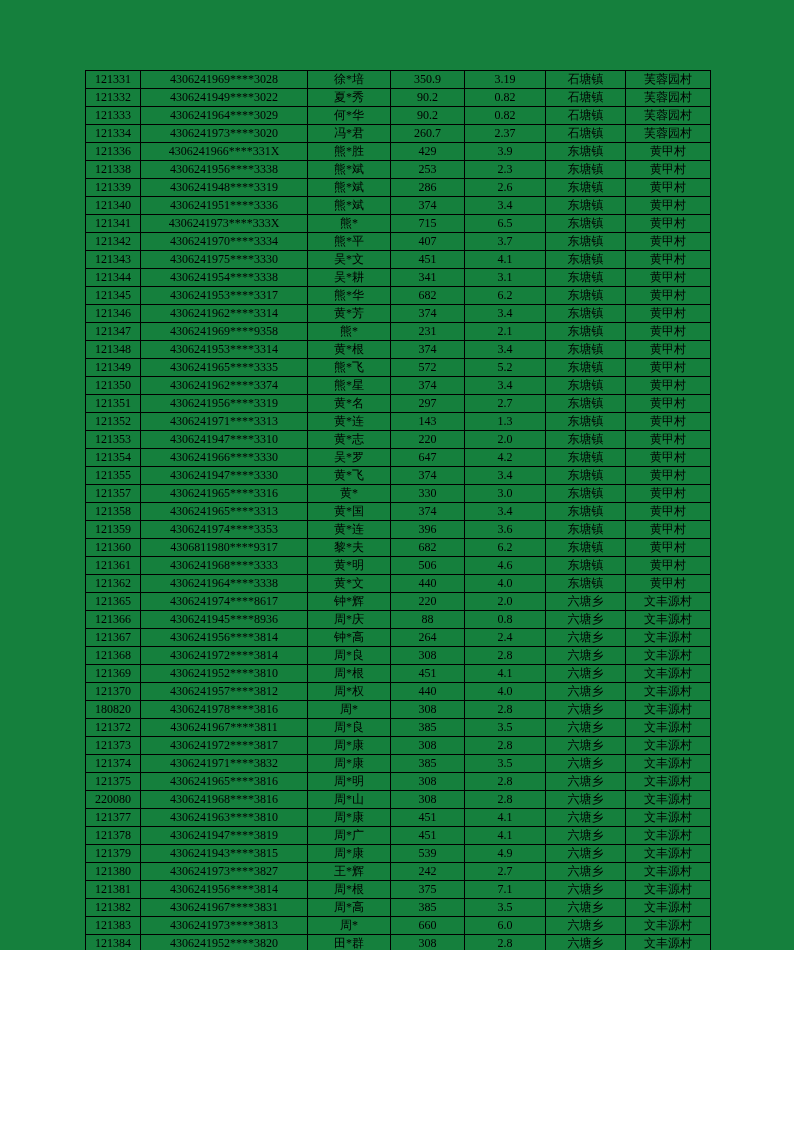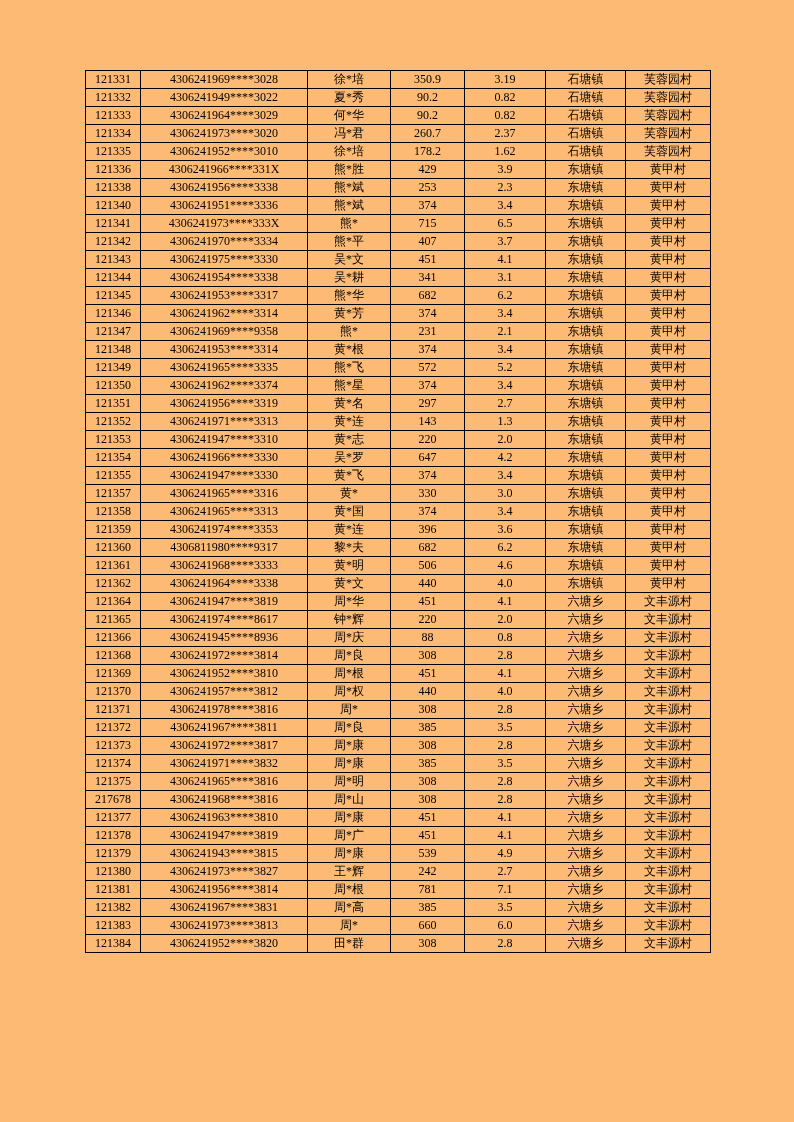--- a/index.html
+++ b/index.html
@@ -3,22 +3,22 @@
 <meta charset="utf-8">
 <style>
   html, body {
     margin: 0;
     padding: 0;
     background: #ffffff;
   }
   .page {
     position: relative;
     width: 794px;
-    height: 1122px;
-    background: #fdba74;
+    height: 950px;
+    background: #15803d;
     overflow: hidden;
   }
   table.data-table {
     position: absolute;
     left: 85px;
     top: 70px;
     width: 625px;
     border-collapse: collapse;
     table-layout: fixed;
   }
@@ -81,47 +81,47 @@
         <tr>
           <td>121334</td>
           <td>4306241973****3020</td>
           <td>冯*君</td>
           <td>260.7</td>
           <td>2.37</td>
           <td>石塘镇</td>
           <td>芙蓉园村</td>
         </tr>
         <tr>
-          <td>121335</td>
-          <td>4306241952****3010</td>
-          <td>徐*培</td>
-          <td>178.2</td>
-          <td>1.62</td>
-          <td>石塘镇</td>
-          <td>芙蓉园村</td>
-        </tr>
-        <tr>
           <td>121336</td>
           <td>4306241966****331X</td>
           <td>熊*胜</td>
           <td>429</td>
           <td>3.9</td>
           <td>东塘镇</td>
           <td>黄甲村</td>
         </tr>
         <tr>
           <td>121338</td>
           <td>4306241956****3338</td>
           <td>熊*斌</td>
           <td>253</td>
           <td>2.3</td>
           <td>东塘镇</td>
           <td>黄甲村</td>
         </tr>
         <tr>
+          <td>121339</td>
+          <td>4306241948****3319</td>
+          <td>熊*斌</td>
+          <td>286</td>
+          <td>2.6</td>
+          <td>东塘镇</td>
+          <td>黄甲村</td>
+        </tr>
+        <tr>
           <td>121340</td>
           <td>4306241951****3336</td>
           <td>熊*斌</td>
           <td>374</td>
           <td>3.4</td>
           <td>东塘镇</td>
           <td>黄甲村</td>
         </tr>
         <tr>
           <td>121341</td>
@@ -306,47 +306,47 @@
         <tr>
           <td>121362</td>
           <td>4306241964****3338</td>
           <td>黄*文</td>
           <td>440</td>
           <td>4.0</td>
           <td>东塘镇</td>
           <td>黄甲村</td>
         </tr>
         <tr>
-          <td>121364</td>
-          <td>4306241947****3819</td>
-          <td>周*华</td>
-          <td>451</td>
-          <td>4.1</td>
-          <td>六塘乡</td>
-          <td>文丰源村</td>
-        </tr>
-        <tr>
           <td>121365</td>
           <td>4306241974****8617</td>
           <td>钟*辉</td>
           <td>220</td>
           <td>2.0</td>
           <td>六塘乡</td>
           <td>文丰源村</td>
         </tr>
         <tr>
           <td>121366</td>
           <td>4306241945****8936</td>
           <td>周*庆</td>
           <td>88</td>
           <td>0.8</td>
           <td>六塘乡</td>
           <td>文丰源村</td>
         </tr>
         <tr>
+          <td>121367</td>
+          <td>4306241956****3814</td>
+          <td>钟*高</td>
+          <td>264</td>
+          <td>2.4</td>
+          <td>六塘乡</td>
+          <td>文丰源村</td>
+        </tr>
+        <tr>
           <td>121368</td>
           <td>4306241972****3814</td>
           <td>周*良</td>
           <td>308</td>
           <td>2.8</td>
           <td>六塘乡</td>
           <td>文丰源村</td>
         </tr>
         <tr>
           <td>121369</td>
@@ -360,21 +360,21 @@
         <tr>
           <td>121370</td>
           <td>4306241957****3812</td>
           <td>周*权</td>
           <td>440</td>
           <td>4.0</td>
           <td>六塘乡</td>
           <td>文丰源村</td>
         </tr>
         <tr>
-          <td>121371</td>
+          <td>180820</td>
           <td>4306241978****3816</td>
           <td>周*</td>
           <td>308</td>
           <td>2.8</td>
           <td>六塘乡</td>
           <td>文丰源村</td>
         </tr>
         <tr>
           <td>121372</td>
           <td>4306241967****3811</td>
@@ -405,21 +405,21 @@
         <tr>
           <td>121375</td>
           <td>4306241965****3816</td>
           <td>周*明</td>
           <td>308</td>
           <td>2.8</td>
           <td>六塘乡</td>
           <td>文丰源村</td>
         </tr>
         <tr>
-          <td>217678</td>
+          <td>220080</td>
           <td>4306241968****3816</td>
           <td>周*山</td>
           <td>308</td>
           <td>2.8</td>
           <td>六塘乡</td>
           <td>文丰源村</td>
         </tr>
         <tr>
           <td>121377</td>
           <td>4306241963****3810</td>
@@ -453,21 +453,21 @@
           <td>王*辉</td>
           <td>242</td>
           <td>2.7</td>
           <td>六塘乡</td>
           <td>文丰源村</td>
         </tr>
         <tr>
           <td>121381</td>
           <td>4306241956****3814</td>
           <td>周*根</td>
-          <td>781</td>
+          <td>375</td>
           <td>7.1</td>
           <td>六塘乡</td>
           <td>文丰源村</td>
         </tr>
         <tr>
           <td>121382</td>
           <td>4306241967****3831</td>
           <td>周*高</td>
           <td>385</td>
           <td>3.5</td>

